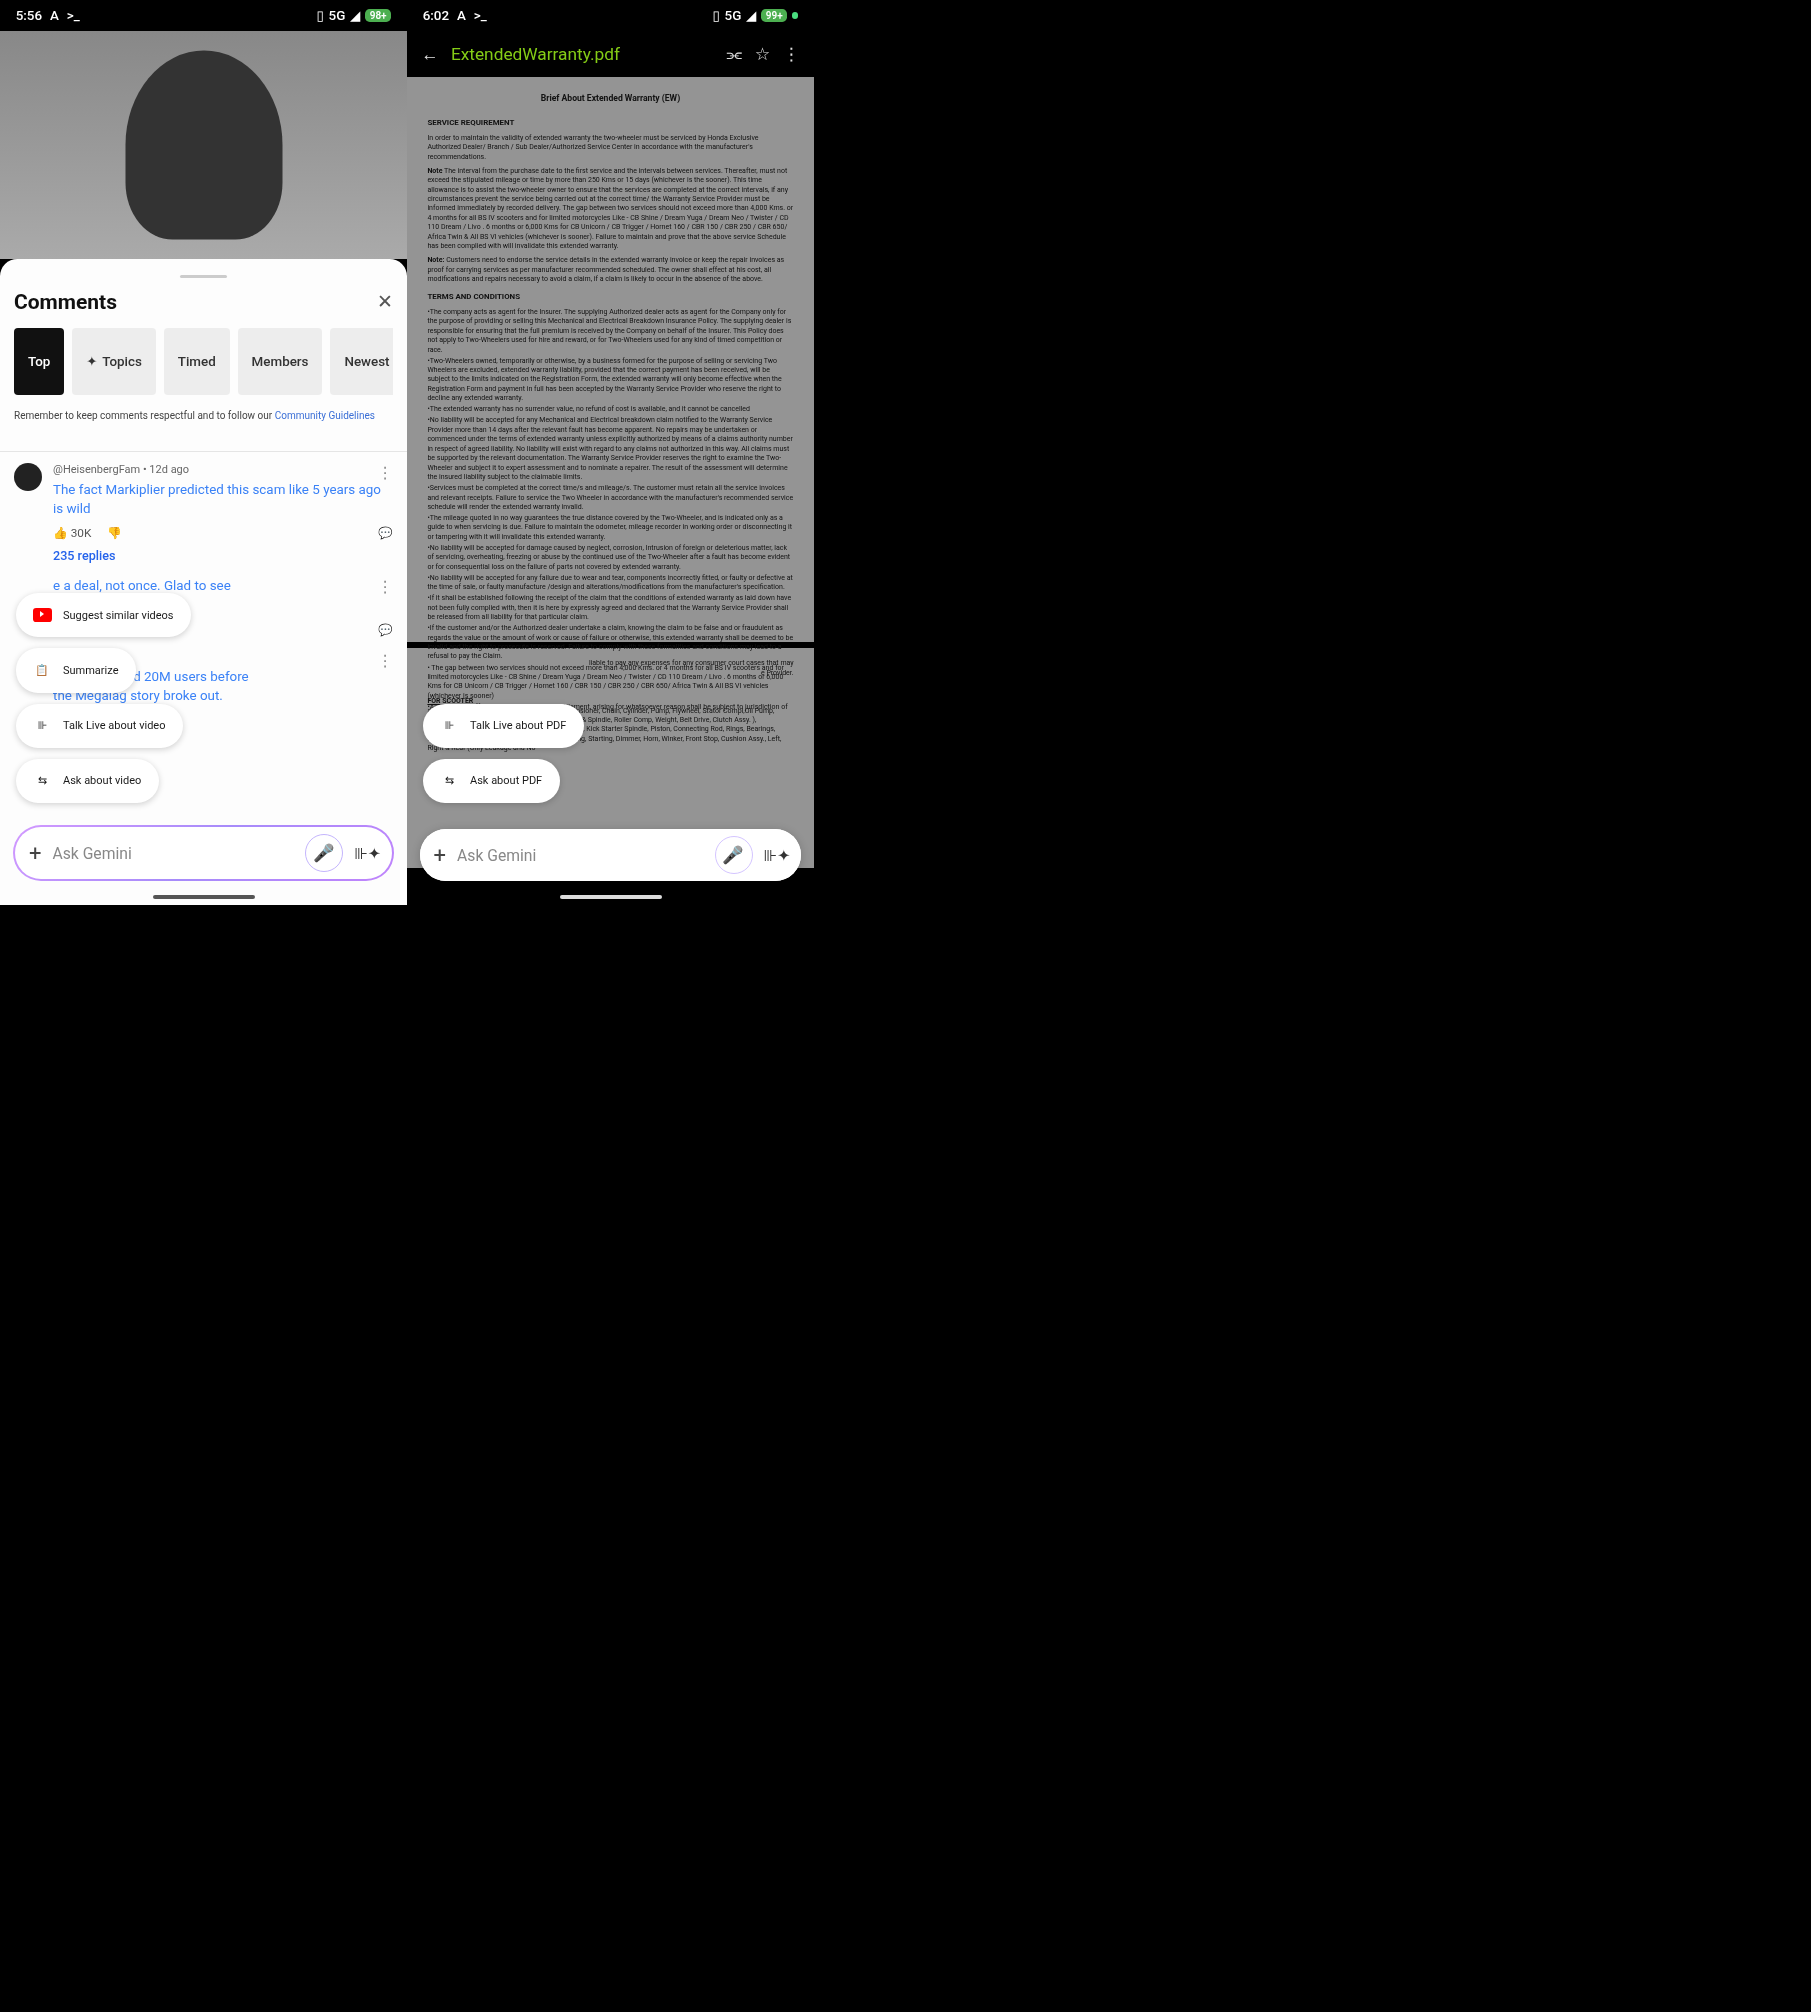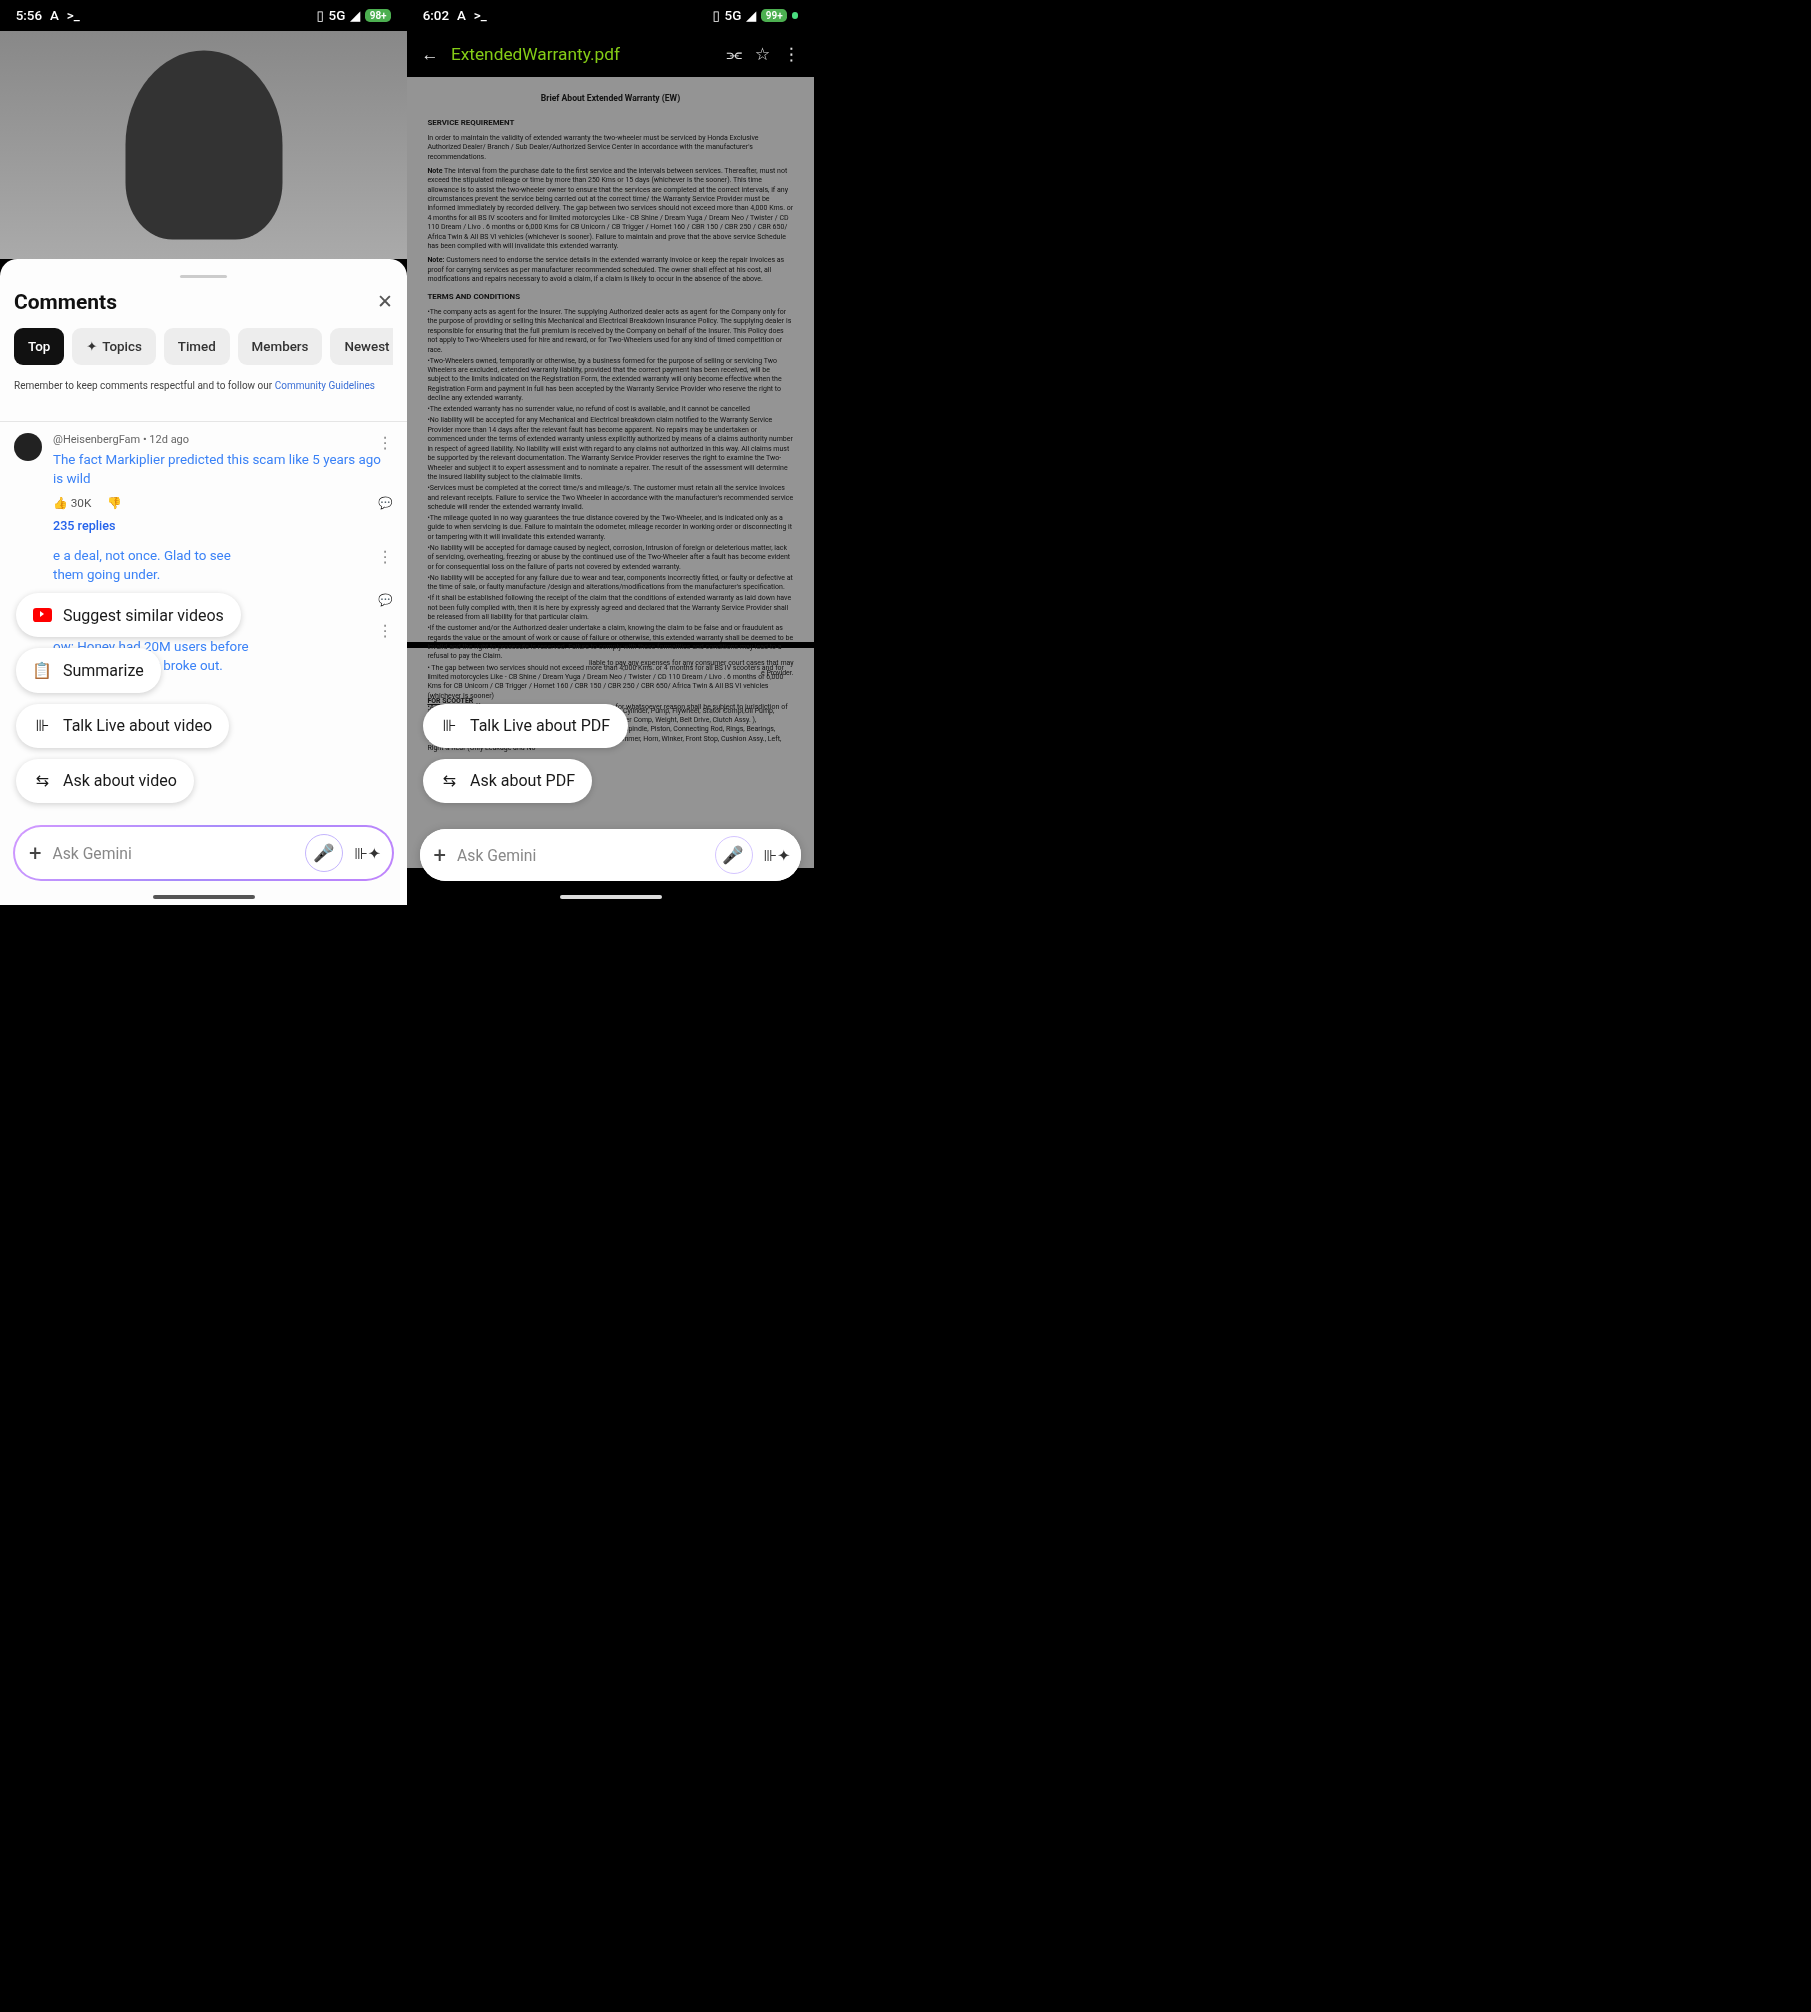--- a/index.html
+++ b/index.html
@@ -40,22 +40,22 @@
   width: 47px; height: 3.1px; background: #ccc; border-radius: 1.6px;
   margin: 0 auto 12.6px;
 }
 .comments-header {
   display: flex; justify-content: space-between; align-items: flex-start; margin-bottom: 14px;
 }
 .comments-title { font-size: 21px; font-weight: 700; color: #111; }
 .close-x { font-size: 19px; color: #555; }
 .filter-row { display: flex; gap: 7.9px; overflow-x: hidden; margin-bottom: 14px; }
 .filter-chip {
-  background: #ededed; color: #333; border-radius: 9px;
-  padding: 11px 14px; font-size: 13.4px; font-weight: 500; white-space: nowrap;
+  background: #ededed; color: #333; border-radius: 4px;
+  padding: 26px 14px; font-size: 13.4px; font-weight: 500; white-space: nowrap;
   display: flex; align-items: center; gap: 4.7px;
 }
 .filter-chip.active { background: #111; color: #fff; }
 .guidelines-text { font-size: 10px; color: #444; line-height: 1.4; margin-bottom: 28px; }
 .guidelines-text a { color: #3b6fd6; text-decoration: none; }
 .divider { height: 0.8px; background: #e5e5e5; margin: 0 -14px 11px; }
 .comment { display: flex; gap: 11px; margin-bottom: 14px; position: relative; }
 .avatar {
   width: 28px; height: 28px; border-radius: 50%; background: #222; flex-shrink: 0;
 }
@@ -66,21 +66,21 @@
 .replies-link { color: #2563eb; font-size: 12.6px; font-weight: 500; margin-top: 7.9px; }
 .comment-menu { position: absolute; right: 0; top: 0; color: #888; font-size: 15.7px; }
 
 
 .gemini-chips {
   position: absolute; left: 15.7px; bottom: 102px; display: flex;
   flex-direction: column; gap: 11px;
 }
 .gemini-chip {
   background: #fff; border-radius: 22px; padding: 12.6px 17.3px;
-  display: flex; align-items: center; gap: 11px; font-size: 16px; color: #1a1a1a;
+  display: flex; align-items: center; gap: 11px; font-size: 11px; color: #1a1a1a;
   box-shadow: 0 1.6px 6.3px rgba(0,0,0,.18); width: fit-content;
 }
 .chip-icon { width: 19px; height: 19px; display: flex; align-items: center; justify-content: center; }
 .yt-icon {
   width: 19px; height: 14px; background: #ff0000; border-radius: 3.1px; position: relative;
 }
 .yt-icon::after {
   content: ''; position: absolute; left: 7px; top: 3.1px;
   border-left: 4.7px solid #fff; border-top: 3.9px solid transparent; border-bottom: 3.9px solid transparent;
 }

